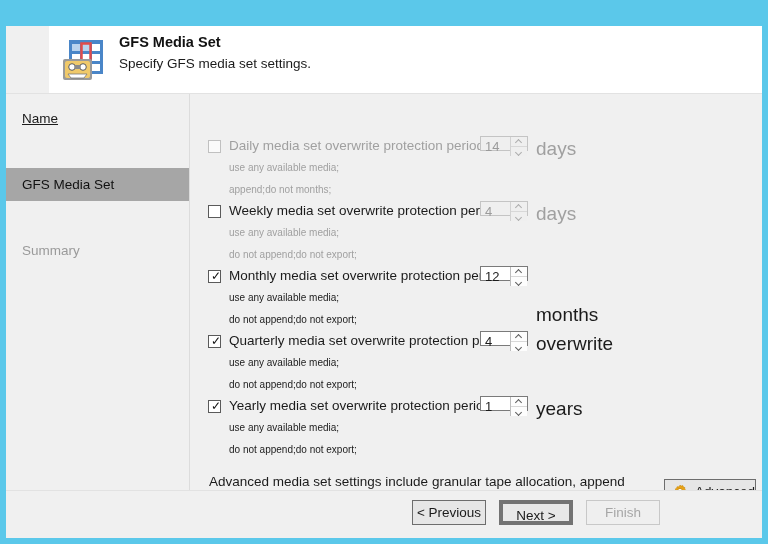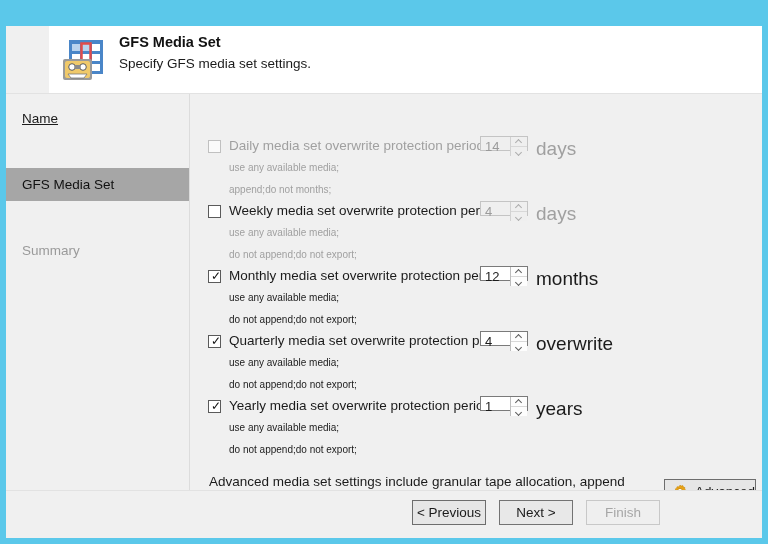--- a/index.html
+++ b/index.html
@@ -312,21 +312,21 @@
     background: #e6e6e6;
     border: 1px solid #6d6d6d;
     box-sizing: border-box;
     font-size: 13.5px;
     line-height: 23px;
     text-align: center;
     color: #1b1b1b;
     cursor: pointer;
   }
   .btn.focus {
-    border: 1px solid #737373;
+    border: 4px solid #737373;
     background: #e8e8e8;
   }
   .btn.disabled {
     color: #a6a6a6;
     border-color: #c8c8c8;
     background: #efefef;
     cursor: default;
   }
 </style>
 </head>
@@ -420,21 +420,21 @@
             <div class="spin-val">12</div>
             <div class="spin-btns">
               <div>
                   <span class="chev up"></span>
                 </div>
               <div>
                   <span class="chev down"></span>
                 </div>
             </div>
           </div>
-          <div class="unit" style="left:345px;">months</div>
+          <div class="unit" style="left:345px;margin-top:36px;">months</div>
           <div class="sub-line" style="top:23px;">use any available media;</div>
           <div class="sub-line" style="top:45px;">do not append;do not export;</div>
         </div>
 
         <div class="opt-row" style="top:240px;">
           <div class="cb">
               <span class="tick">✓</span>
             </div>
           <div class="opt-label">Quarterly media set overwrite protection period:</div>
           <div class="spin" style="left:289px;">

